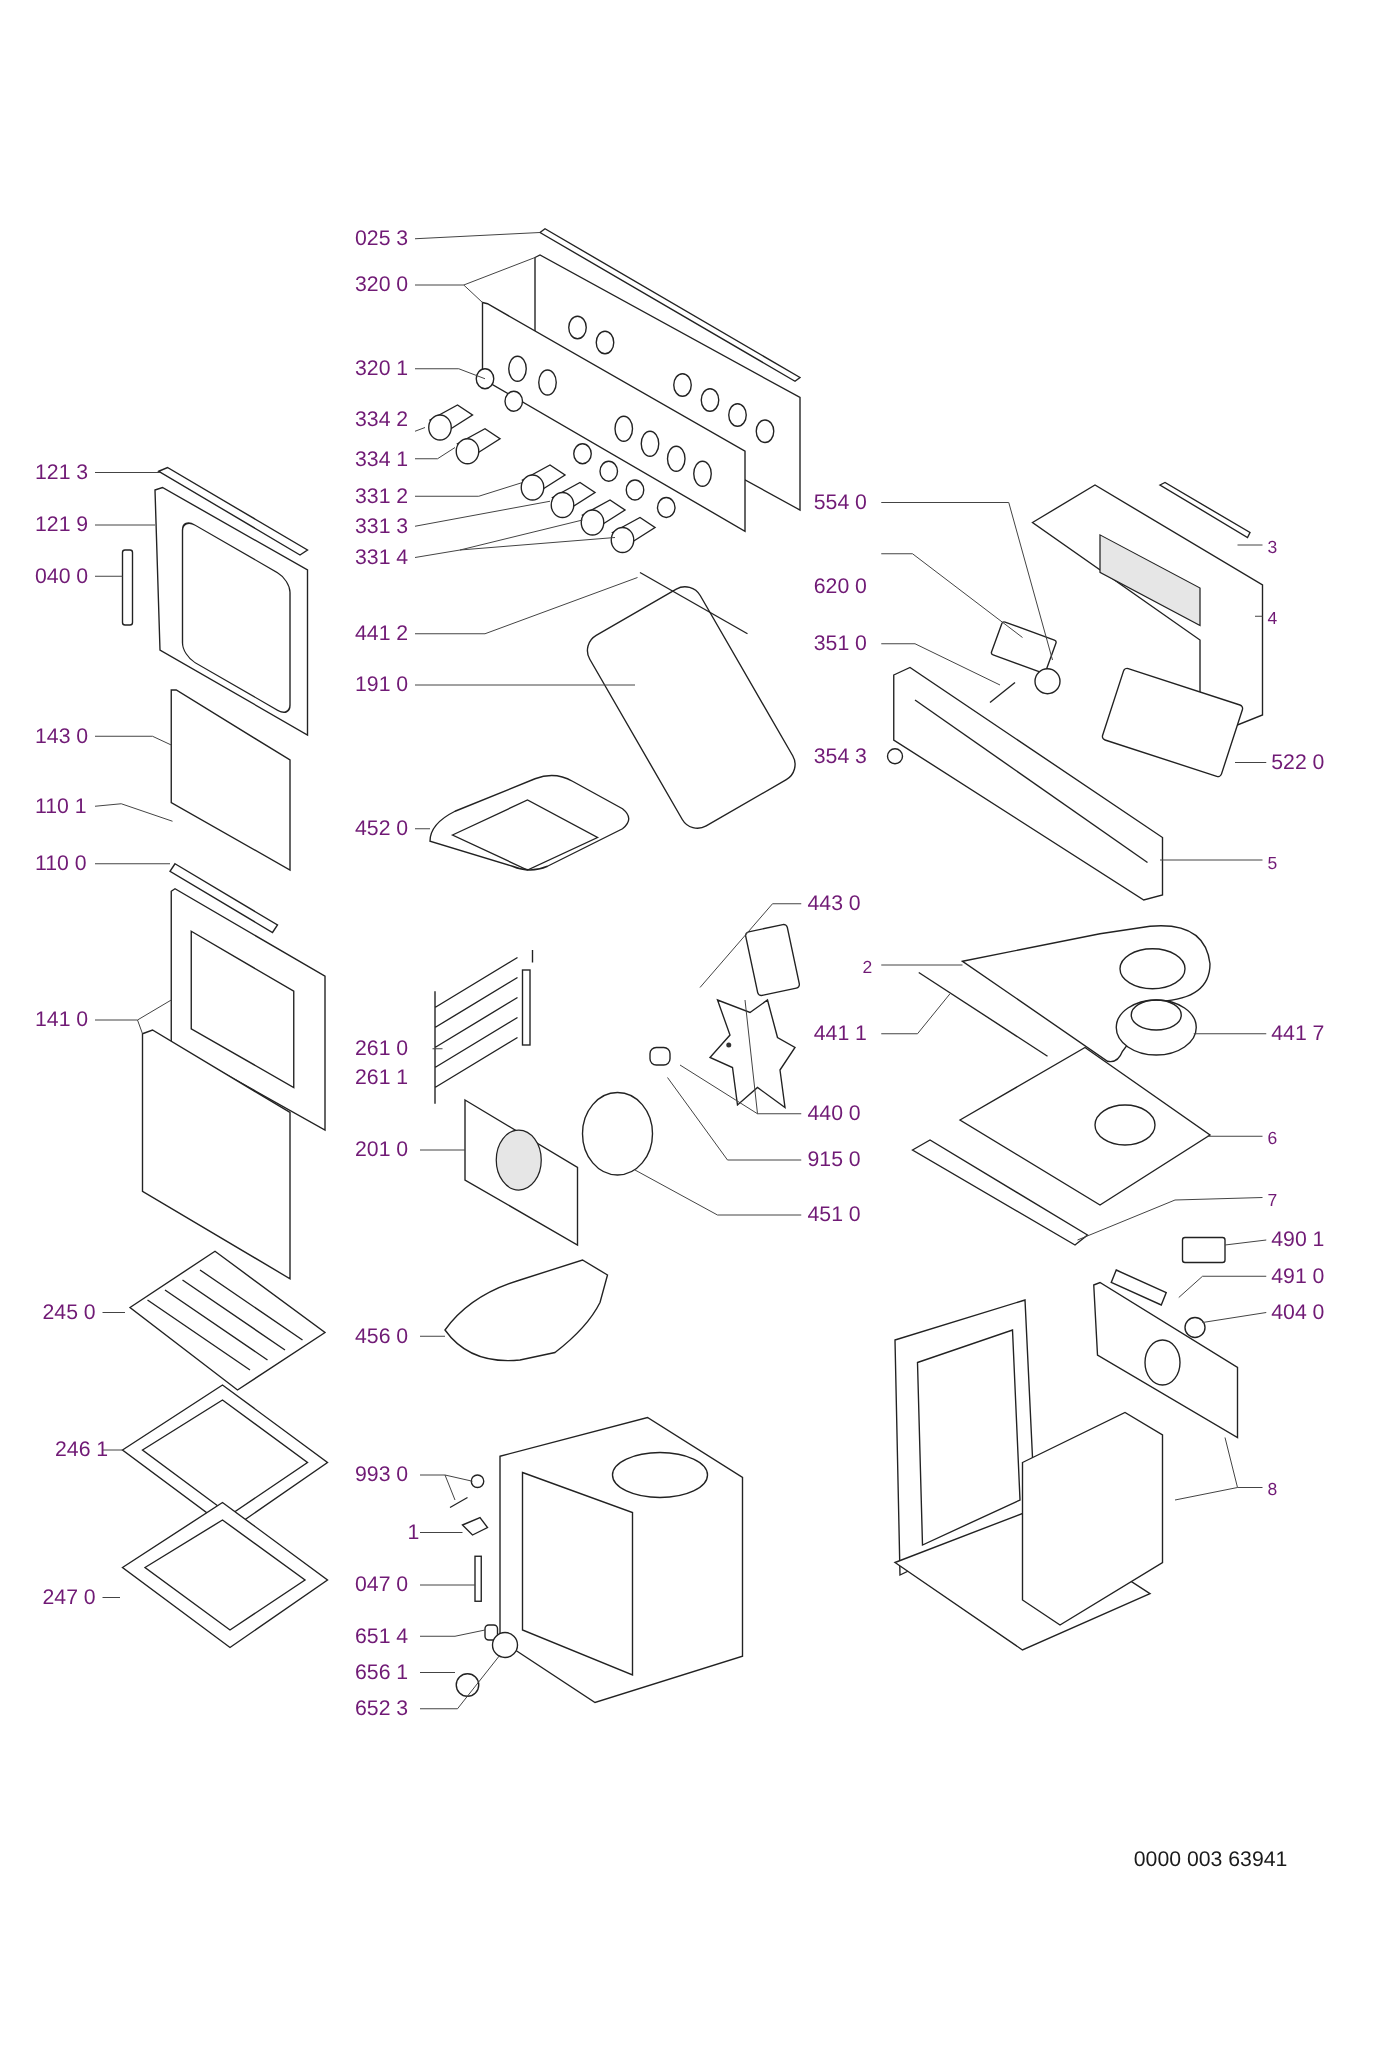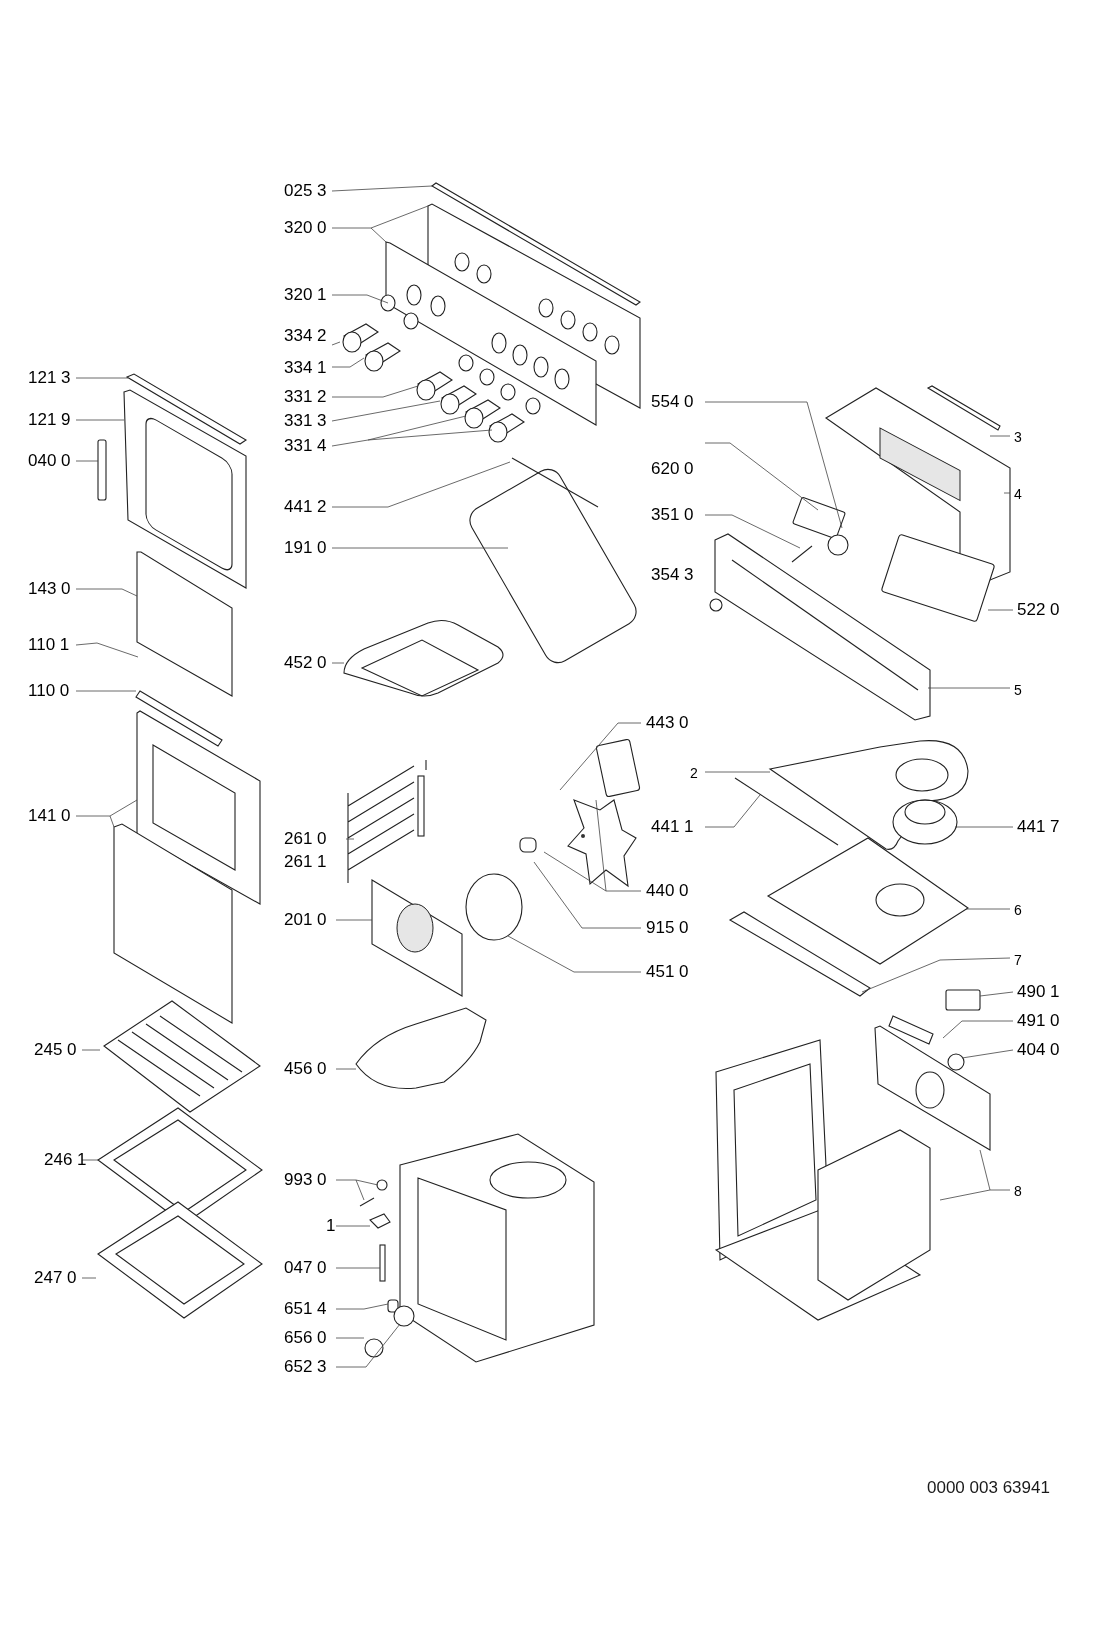--- a/index.html
+++ b/index.html
@@ -4,23 +4,23 @@
 <style>
   html, body { margin: 0; padding: 0; background: #ffffff; }
   body { width: 1100px; height: 1647px; position: relative; overflow: hidden;
          font-family: "Liberation Sans", sans-serif; color: #1a1a1a; }
   #art { position: absolute; left: 0; top: 0; width: 1100px; height: 1647px; }
   #art .p { fill: none; stroke: #222; stroke-width: 1.1; }
   #art .pf { fill: #fff; stroke: #222; stroke-width: 1.1; }
   #art .g { fill: #e6e6e6; stroke: #222; stroke-width: 1; }
   #art .d { fill: #333; stroke: none; }
   #art .lead { fill: none; stroke: #444; stroke-width: 0.8; }
-  .lbl { position: absolute; font-size: 17px; line-height: 20px; white-space: nowrap; color: #000000; }
+  .lbl { position: absolute; font-size: 17px; line-height: 20px; white-space: nowrap; color: #701a75; }
   .lbl.small { font-size: 14px; }
-  #doc-number { position: absolute; left: 907px; top: 1478px; font-size: 17px; margin-left: 20px; }
+  #doc-number { position: absolute; left: 907px; top: 1478px; font-size: 17px; }
 </style>
 </head>
 <body>
 
 <svg id="art" viewBox="0 0 1100 1647" xmlns="http://www.w3.org/2000/svg">
 
   <g>
     <polygon class="pf" points="432,186 436,183 640,302 636,305"></polygon>
   </g>
 
@@ -269,27 +269,27 @@
 <div class="lbl" style="left:284px;top:852px">261 1</div>
 <div class="lbl" style="left:284px;top:910px">201 0</div>
 <div class="lbl" style="left:284px;top:1059px">456 0</div>
 <div class="lbl" style="left:34px;top:1040px">245 0</div>
 <div class="lbl" style="left:44px;top:1150px">246 1</div>
 <div class="lbl" style="left:34px;top:1268px">247 0</div>
 <div class="lbl" style="left:284px;top:1170px">993 0</div>
 <div class="lbl" style="left:326px;top:1216px">1</div>
 <div class="lbl" style="left:284px;top:1258px">047 0</div>
 <div class="lbl" style="left:284px;top:1299px">651 4</div>
-<div class="lbl" style="left:284px;top:1328px">656 0</div>
+<div class="lbl" style="left:284px;top:1328px">656 1</div>
 <div class="lbl" style="left:284px;top:1357px">652 3</div>
 
 <div class="lbl" style="left:651px;top:392px">554 0</div>
 <div class="lbl" style="left:651px;top:459px">620 0</div>
 <div class="lbl" style="left:651px;top:505px">351 0</div>
-<div class="lbl" style="left:651px;top:565px">354 3</div>
+<div class="lbl" style="left:651px;top:595px">354 3</div>
 <div class="lbl small" style="left:1014px;top:427px">3</div>
 <div class="lbl small" style="left:1014px;top:484px">4</div>
 <div class="lbl" style="left:1017px;top:600px">522 0</div>
 <div class="lbl small" style="left:1014px;top:680px">5</div>
 <div class="lbl" style="left:646px;top:713px">443 0</div>
 <div class="lbl small" style="left:690px;top:763px">2</div>
 <div class="lbl" style="left:651px;top:817px">441 1</div>
 <div class="lbl" style="left:1017px;top:817px">441 7</div>
 <div class="lbl" style="left:646px;top:881px">440 0</div>
 <div class="lbl" style="left:646px;top:918px">915 0</div>

